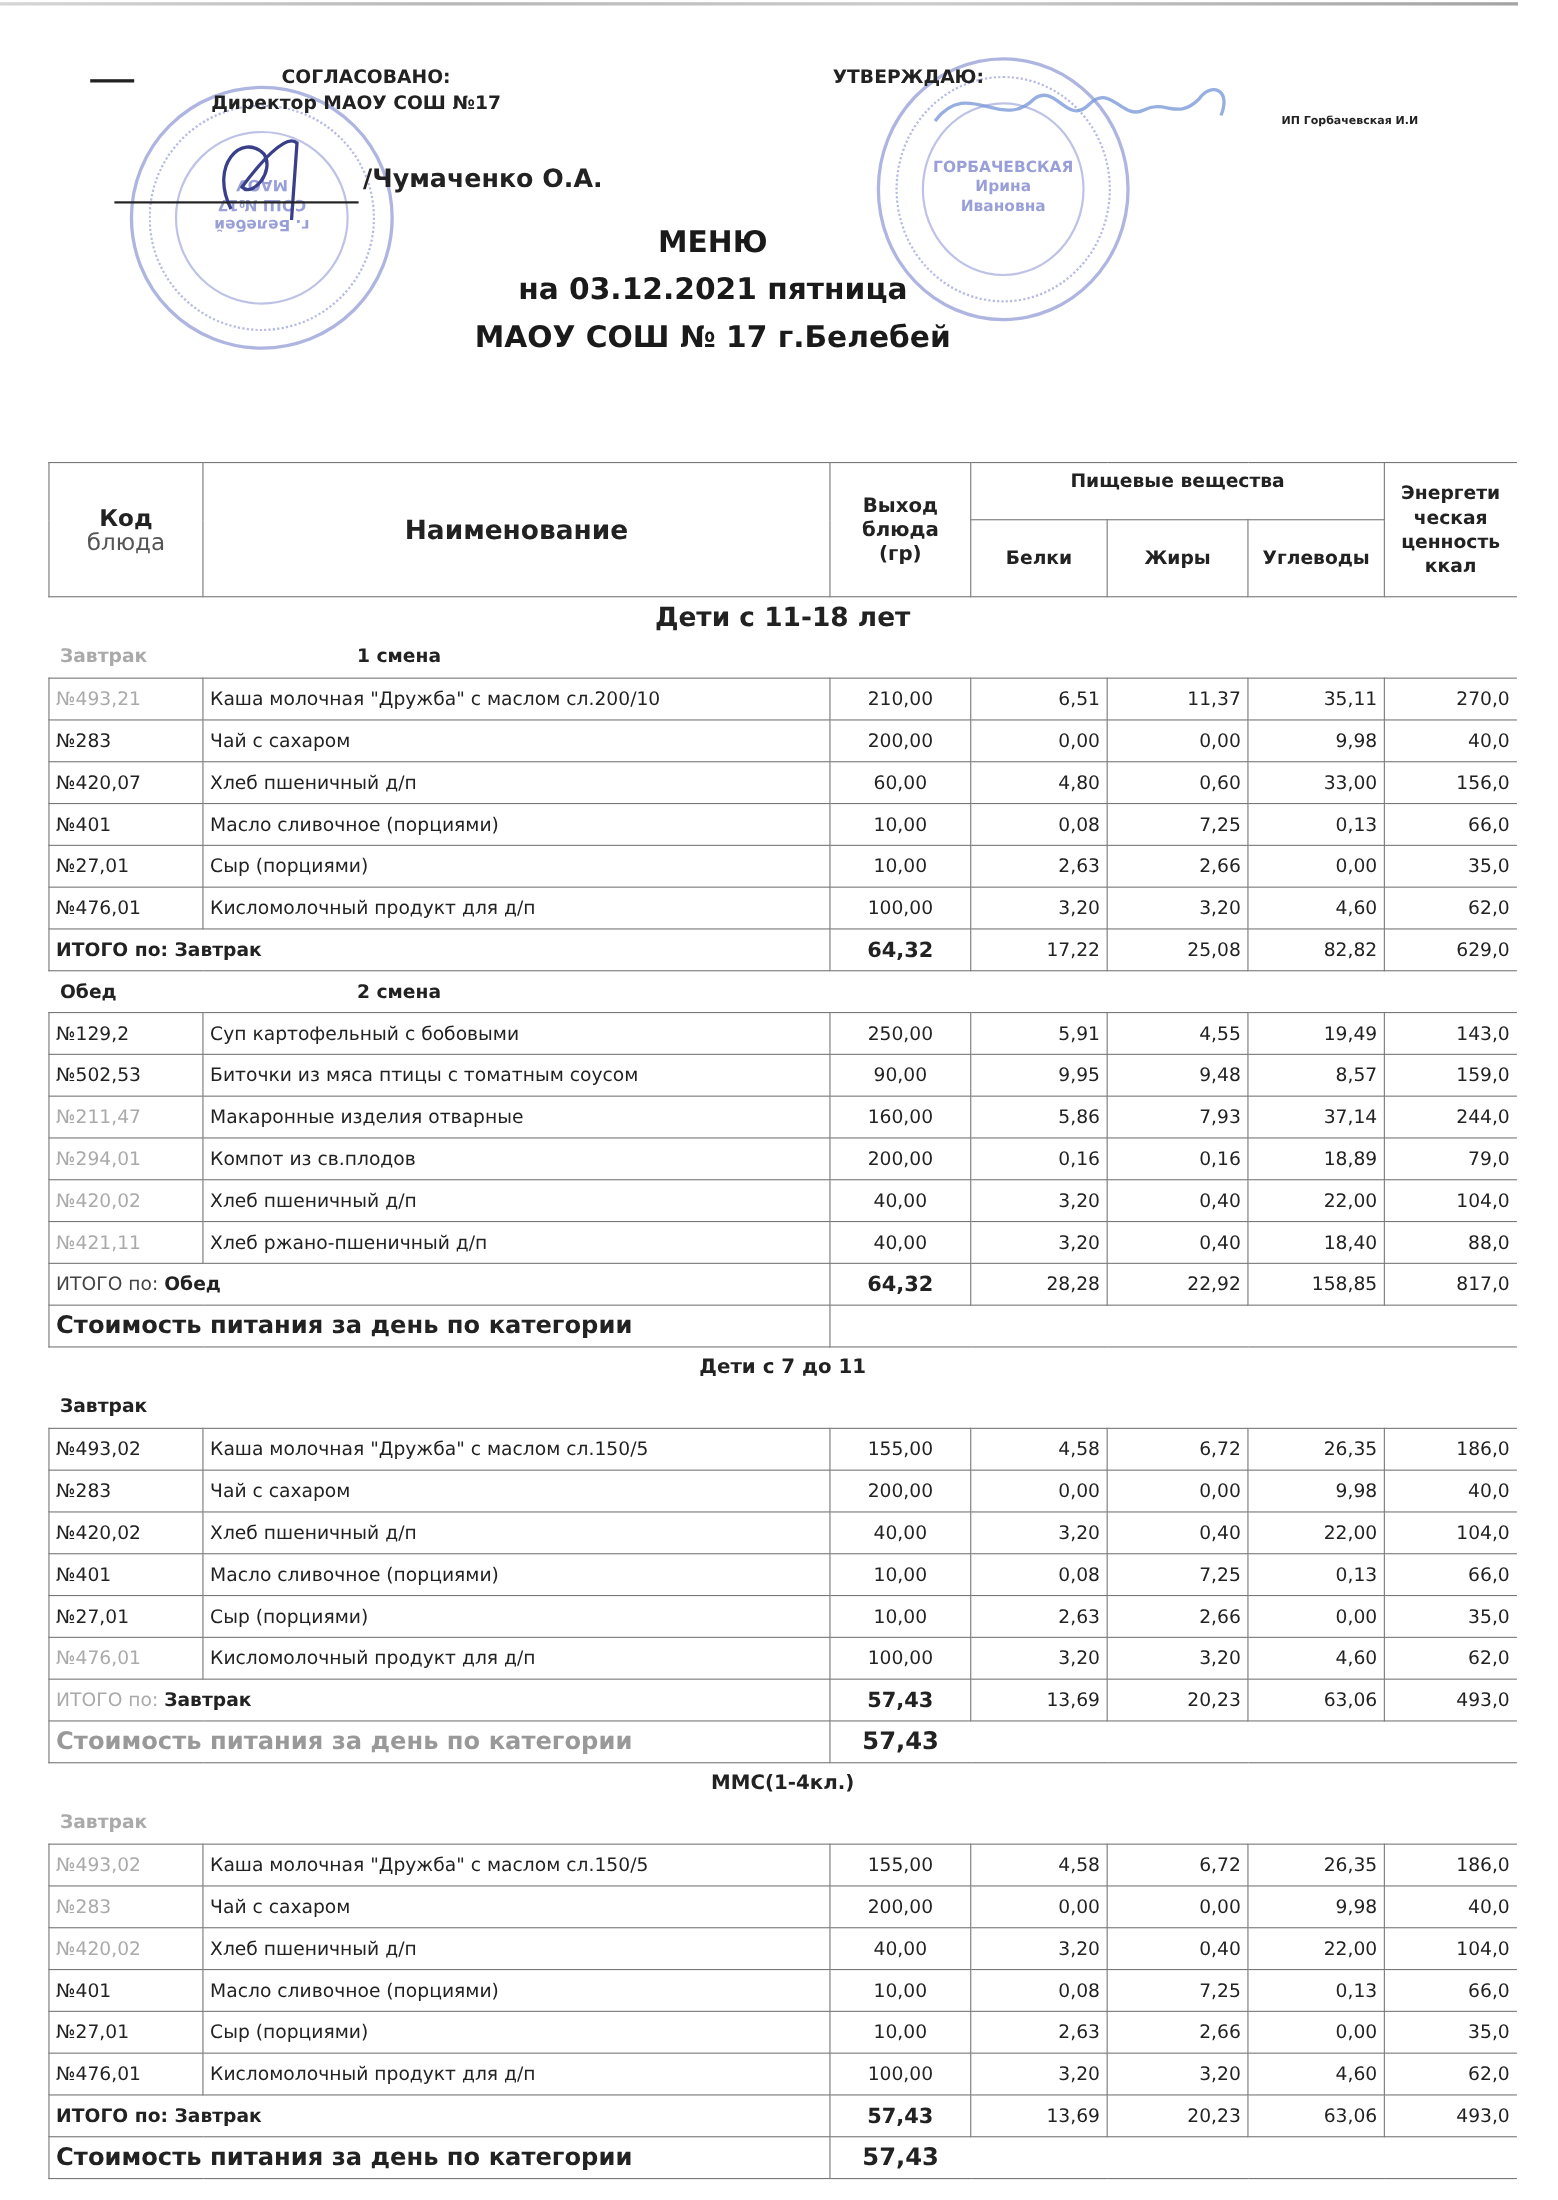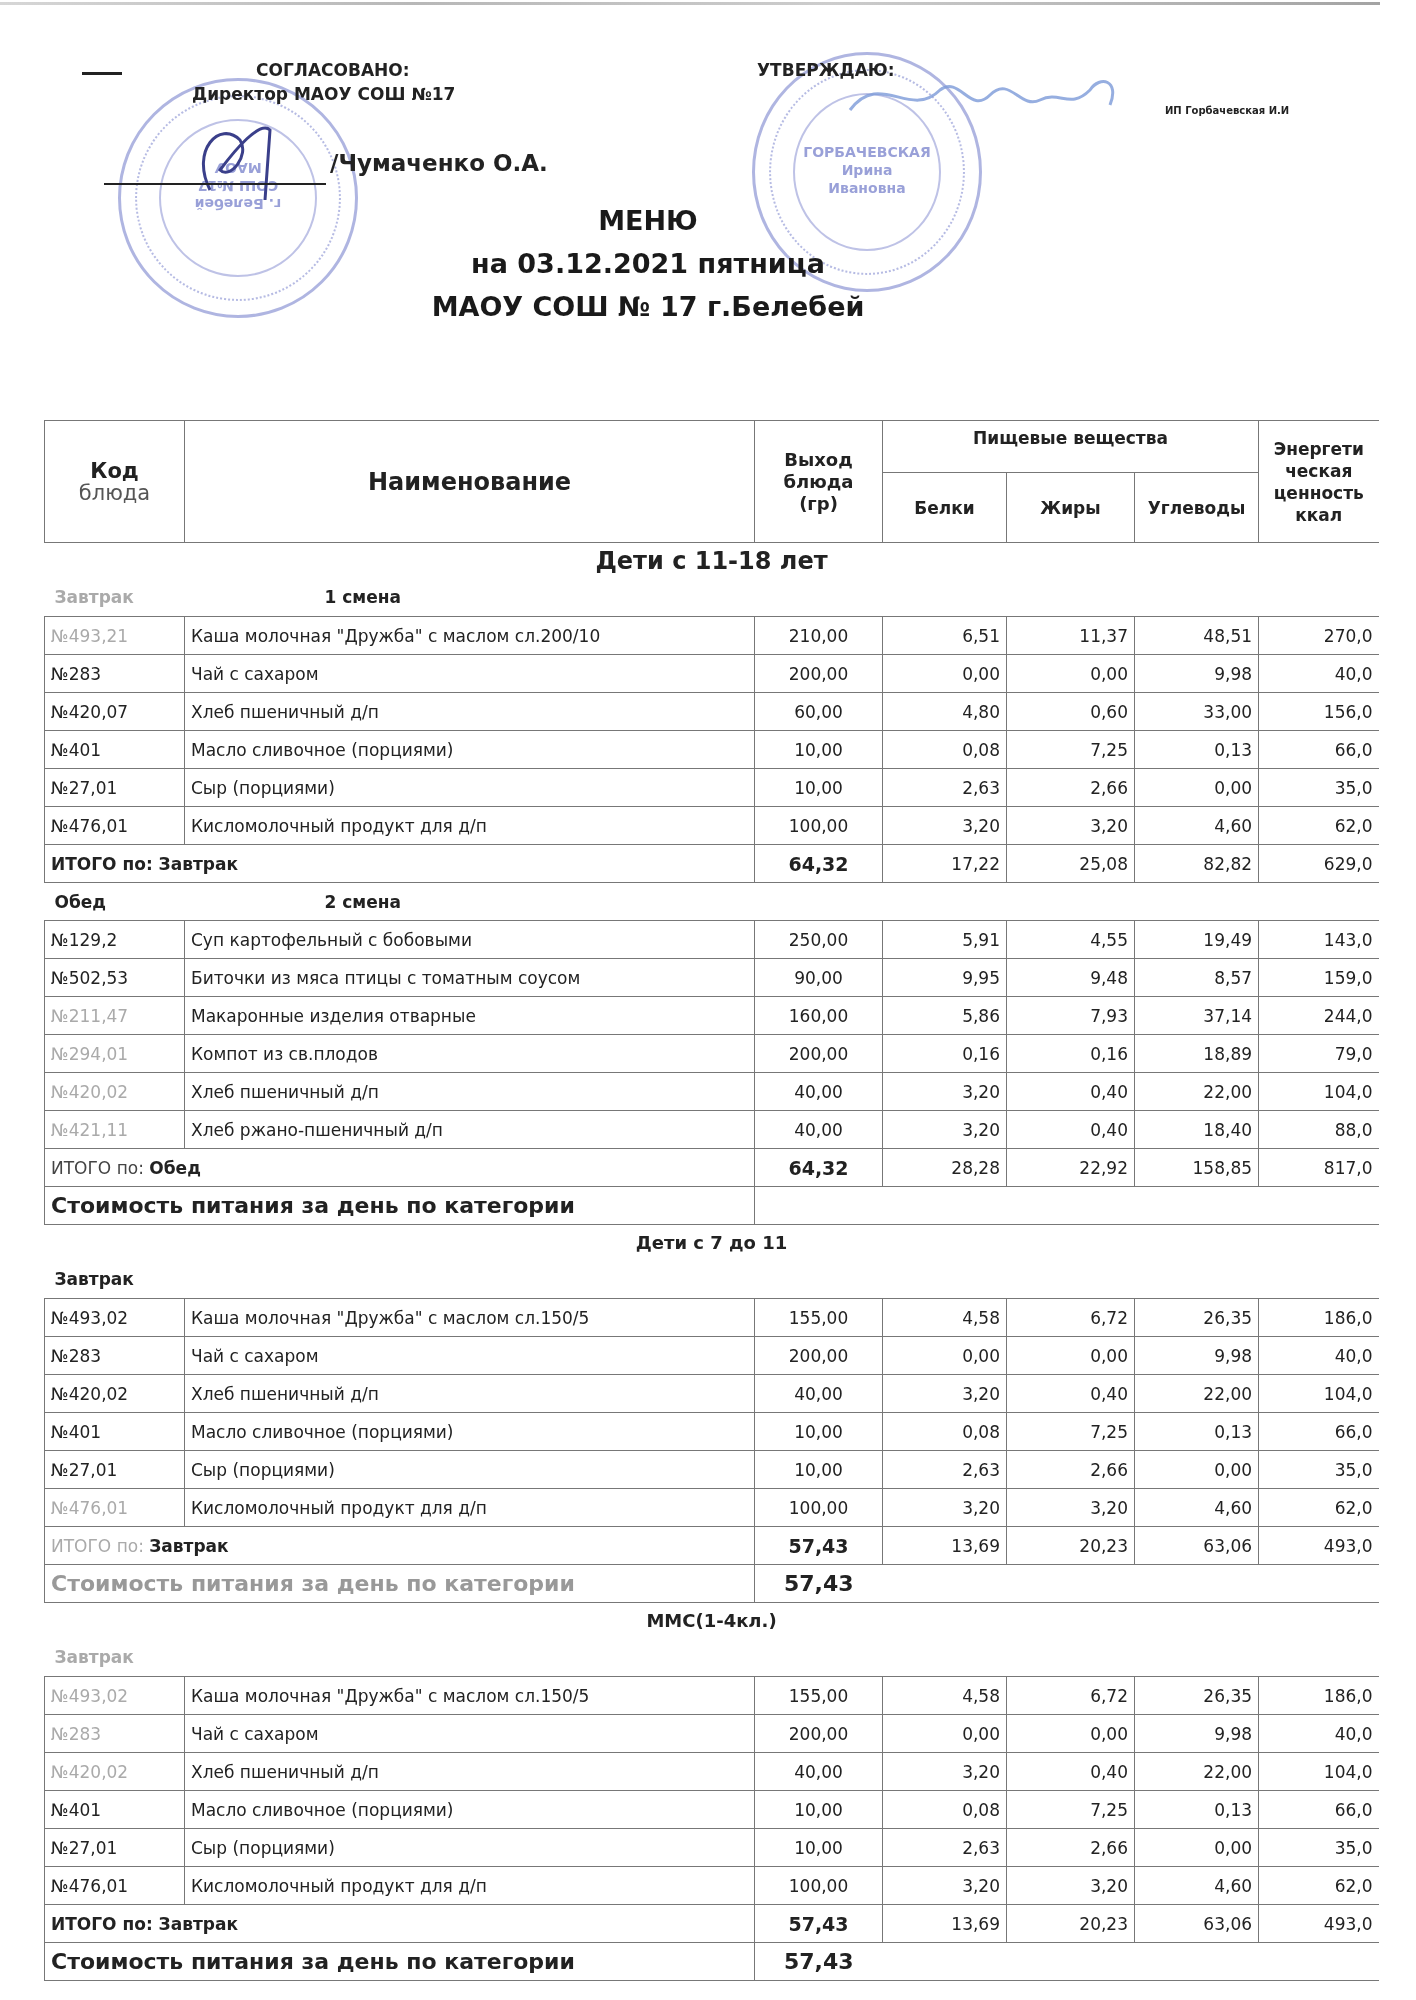--- a/index.html
+++ b/index.html
@@ -47,21 +47,21 @@
 </div>
 <svg class="sig" style="left:180px;top:110px;" width="140" height="100">
   <path d="M30 80 C10 40,40 10,60 30 C70 45,50 70,40 60 C55 40,80 10,90 20 L85 90" stroke="#3a3f8a" stroke-width="3" fill="none"></path>
 </svg>
 
 <div class="abs hdr-bold" style="left:256px;top:60px;">СОГЛАСОВАНО:</div>
 <div class="abs hdr-bold" style="left:192px;top:84px;">Директор МАОУ СОШ №17</div>
 <div class="abs" style="left:104px;top:183px;width:222px;height:2px;background:#222;"></div>
 <div class="abs" style="left:330px;top:150px;font-weight:bold;font-size:23px;">/Чумаченко О.А.</div>
 
-<div class="stamp" style="left:752px;top:52px;width:230px;height:240px;">
+<div class="stamp" style="left:797px;top:52px;width:230px;height:240px;">
   <div class="stamp-text" style="top:88px;">
     <div>ГОРБАЧЕВСКАЯ</div>
     <div>Ирина</div>
     <div>Ивановна</div>
   </div>
 </div>
 <svg class="sig" style="left:840px;top:60px;" width="300" height="70">
   <path d="M10 50 C40 10,70 60,100 30 C120 15,130 55,150 35 C170 15,180 50,200 40 C220 30,230 50,250 30 C260 15,280 20,270 45" stroke="#7c9ad8" stroke-width="3" fill="none" opacity=".8"></path>
 </svg>
 <div class="abs hdr-bold" style="left:757px;top:60px;">УТВЕРЖДАЮ:</div>
@@ -115,21 +115,21 @@
         <td class="bold faint" style="height:32px;padding-left:10px;">Завтрак</td>
         <td class="bold" style="padding-left:140px;">1 смена</td>
         <td colspan="5"></td>
       </tr>
       <tr>
         <td class="faint">№493,21</td>
         <td>Каша молочная "Дружба" с маслом сл.200/10</td>
         <td class="center">210,00</td>
         <td class="num">6,51</td>
         <td class="num">11,37</td>
-        <td class="num">48,51</td>
+        <td class="num">35,11</td>
         <td class="num energy">270,0</td>
       </tr>
       <tr>
         <td class="">№283</td>
         <td>Чай с сахаром</td>
         <td class="center">200,00</td>
         <td class="num">0,00</td>
         <td class="num">0,00</td>
         <td class="num">9,98</td>
         <td class="num energy">40,0</td>

